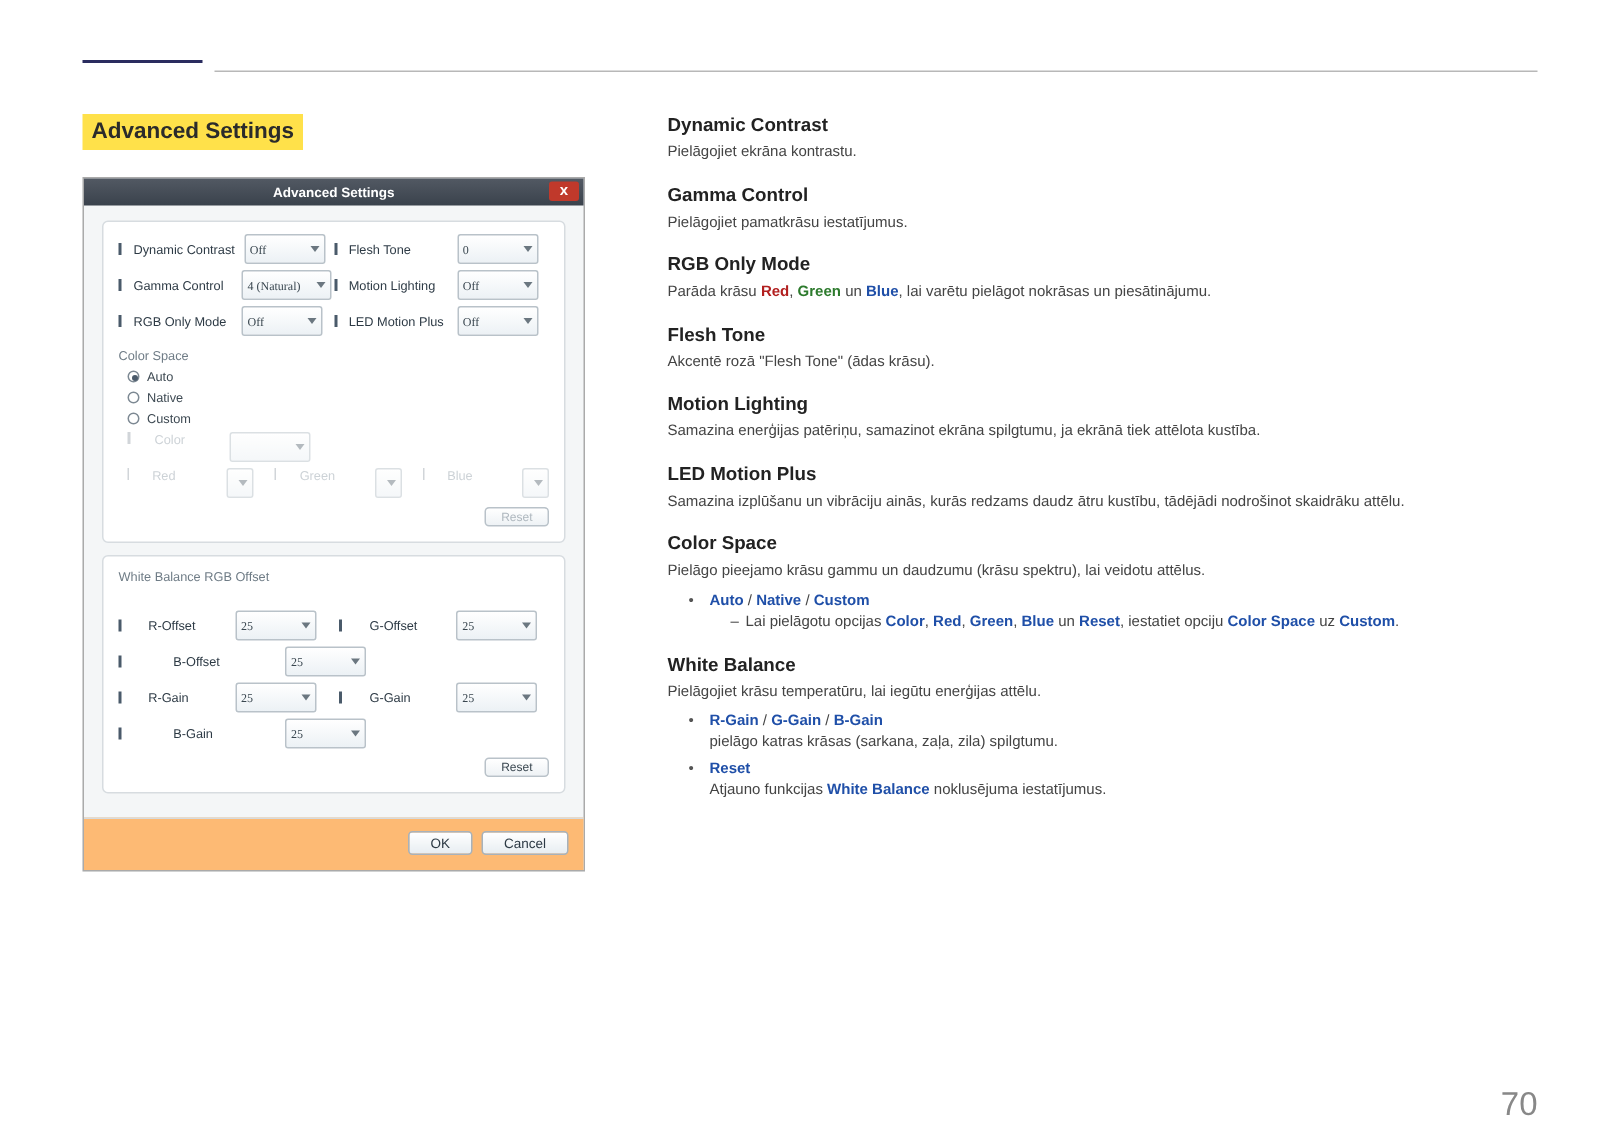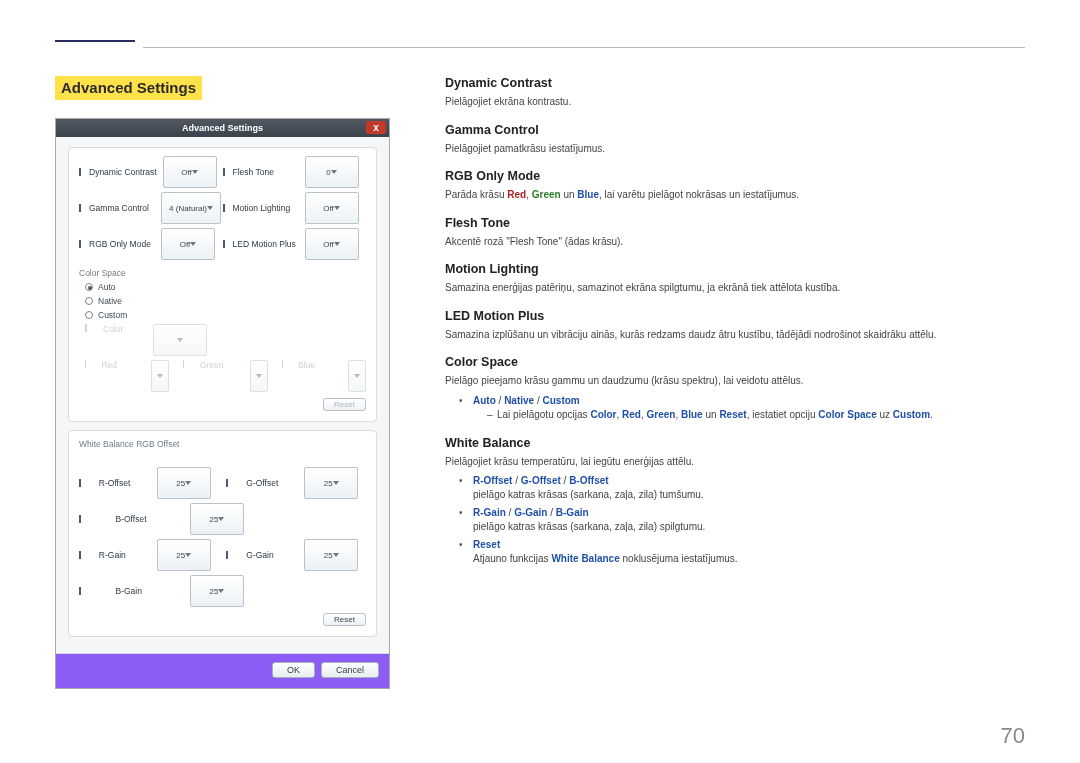--- a/index.html
+++ b/index.html
@@ -90,29 +90,30 @@
     display: flex;
     align-items: center;
     gap: 6px;
     margin-bottom: 4px;
   }
   .bar { width: 2px; height: 8px; background: #4a5a6a; margin-right: 2px; }
   .flabel { font-size: 8.5px; color: #2d3a45; min-width: 66px; }
   .dd {
     display: flex;
     align-items: center;
-    justify-content: center;
+    justify-content: space-between;
     width: 54px;
-    height: 32px;
+    height: 20px;
     border: 1px solid #b9c2c9;
     border-radius: 2px;
     background: linear-gradient(#fff,#ecf1f5);
     padding: 0 3px;
     font-size: 8px;
     color: #39464f;
+    font-family: Liberation Serif, serif;
   }
   .dd .arr {
     width:0;height:0;border-left:3px solid transparent;border-right:3px solid transparent;border-top:4px solid #6b7780;
   }
   .dd.wide { width: 60px; }
   .cs-title { font-size: 8.5px; color:#6f7c86; margin: 4px 0 4px 0; }
   .radio { display:flex; align-items:center; gap:5px; margin-left:6px; margin-bottom:4px; }
   .rdot { width:8px;height:8px;border:1px solid #7d8993;border-radius:50%; position:relative; }
   .rdot.sel::after { content:""; position:absolute; left:1.5px; top:1.5px; width:4px;height:4px; background:#4a5a6a; border-radius:50%;}
   .rlabel { font-size:8.5px; color:#3d4952; }
@@ -128,21 +129,21 @@
     margin-top:6px;
     color:#aeb7be;
   }
   .reset-mini.act { color:#39464f; }
   .wb-title { font-size:8.5px; color:#6f7c86; margin-bottom:18px; }
   .wb-grid { display:grid; grid-template-columns: auto auto auto auto auto auto; gap:4px 8px; align-items:center;}
   .wb-grid .flabel { min-width:42px; }
   .dlg-footer {
     display:flex; justify-content:flex-end; gap:6px;
     padding:8px 10px 10px 10px;
-    background:#8b5cf6;
+    background:#fdba74;
     border-top:1px solid #d6dbdf;
   }
   .dlg-btn {
     font-size:9px;
     border:1px solid #a7b2bb;
     border-radius:3px;
     padding:2px 14px;
     background:linear-gradient(#fff,#e7edf1);
     color:#2d3a45;
   }
@@ -359,21 +360,21 @@
     <div class="right-col">
       <div class="desc-block">
         <div class="desc-h">Dynamic Contrast</div>
         <div class="desc-p">Pielāgojiet ekrāna kontrastu.</div>
 
         <div class="desc-h">Gamma Control</div>
         <div class="desc-p">Pielāgojiet pamatkrāsu iestatījumus.</div>
 
         <div class="desc-h">RGB Only Mode</div>
         <div class="desc-p">
-          <span>Parāda krāsu </span><span class="em-red">Red</span><span>, </span><span class="em-green">Green</span><span> un </span><span class="em-blue2">Blue</span><span>, lai varētu pielāgot nokrāsas un iestatījumus.</span>
+          <span>Parāda krāsu </span><span class="em-red">Red</span><span>, </span><span class="em-green">Green</span><span> un </span><span class="em-blue2">Blue</span><span>, lai varētu pielāgot nokrāsas un piesātinājumu.</span>
         </div>
 
         <div class="desc-h">Flesh Tone</div>
         <div class="desc-p">Akcentē rozā "Flesh Tone" (ādas krāsu).</div>
 
         <div class="desc-h">Motion Lighting</div>
         <div class="desc-p">Samazina enerģijas patēriņu, samazinot ekrāna spilgtumu, ja ekrānā tiek attēlota kustība.</div>
 
         <div class="desc-h">LED Motion Plus</div>
         <div class="desc-p">Samazina izplūšanu un vibrāciju ainās, kurās redzams daudz ātru kustību, tādējādi nodrošinot skaidrāku attēlu.</div>
@@ -385,24 +386,20 @@
             <span class="bold-blue">Auto</span><span> / </span><span class="bold-blue">Native</span><span> / </span><span class="bold-blue">Custom</span>
             <span class="sub-dash">
               <span>Lai pielāgotu opcijas </span><span class="bold-blue">Color</span><span>, </span><span class="bold-blue">Red</span><span>, </span><span class="bold-blue">Green</span><span>, </span><span class="bold-blue">Blue</span><span> un </span><span class="bold-blue">Reset</span><span>, iestatiet opciju </span><span class="bold-blue">Color Space</span><span> uz </span><span class="bold-blue">Custom</span><span>.</span>
             </span>
           </li>
         </ul>
 
         <div class="desc-h">White Balance</div>
         <div class="desc-p">Pielāgojiet krāsu temperatūru, lai iegūtu enerģijas attēlu.</div>
         <ul class="bul">
-          <li>
-            <span class="bold-blue">R-Offset</span><span> / </span><span class="bold-blue">G-Offset</span><span> / </span><span class="bold-blue">B-Offset</span><br>
-            <span>pielāgo katras krāsas (sarkana, zaļa, zila) tumšumu.</span>
-          </li>
           <li>
             <span class="bold-blue">R-Gain</span><span> / </span><span class="bold-blue">G-Gain</span><span> / </span><span class="bold-blue">B-Gain</span><br>
             <span>pielāgo katras krāsas (sarkana, zaļa, zila) spilgtumu.</span>
           </li>
           <li>
             <span class="bold-blue">Reset</span><br>
             <span>Atjauno funkcijas </span><span class="bold-blue">White Balance</span><span> noklusējuma iestatījumus.</span>
           </li>
         </ul>
       </div>

